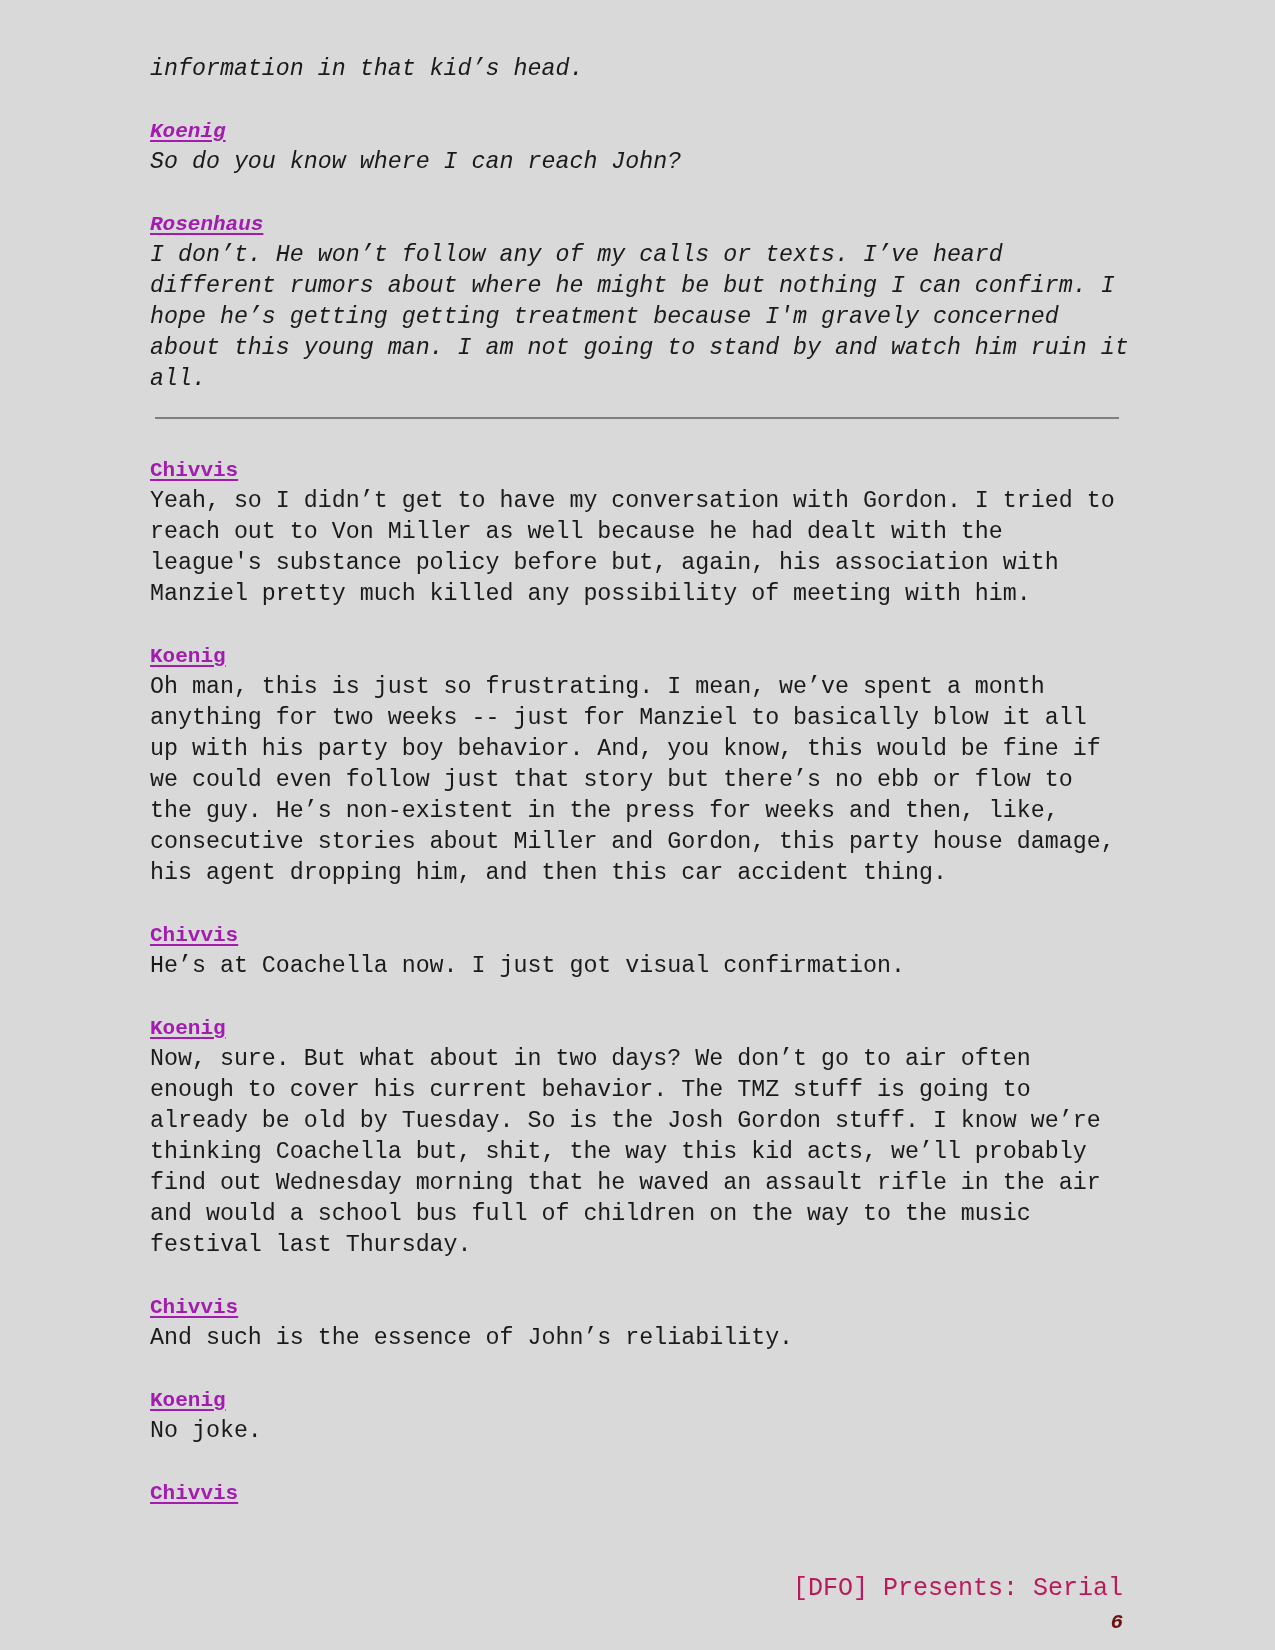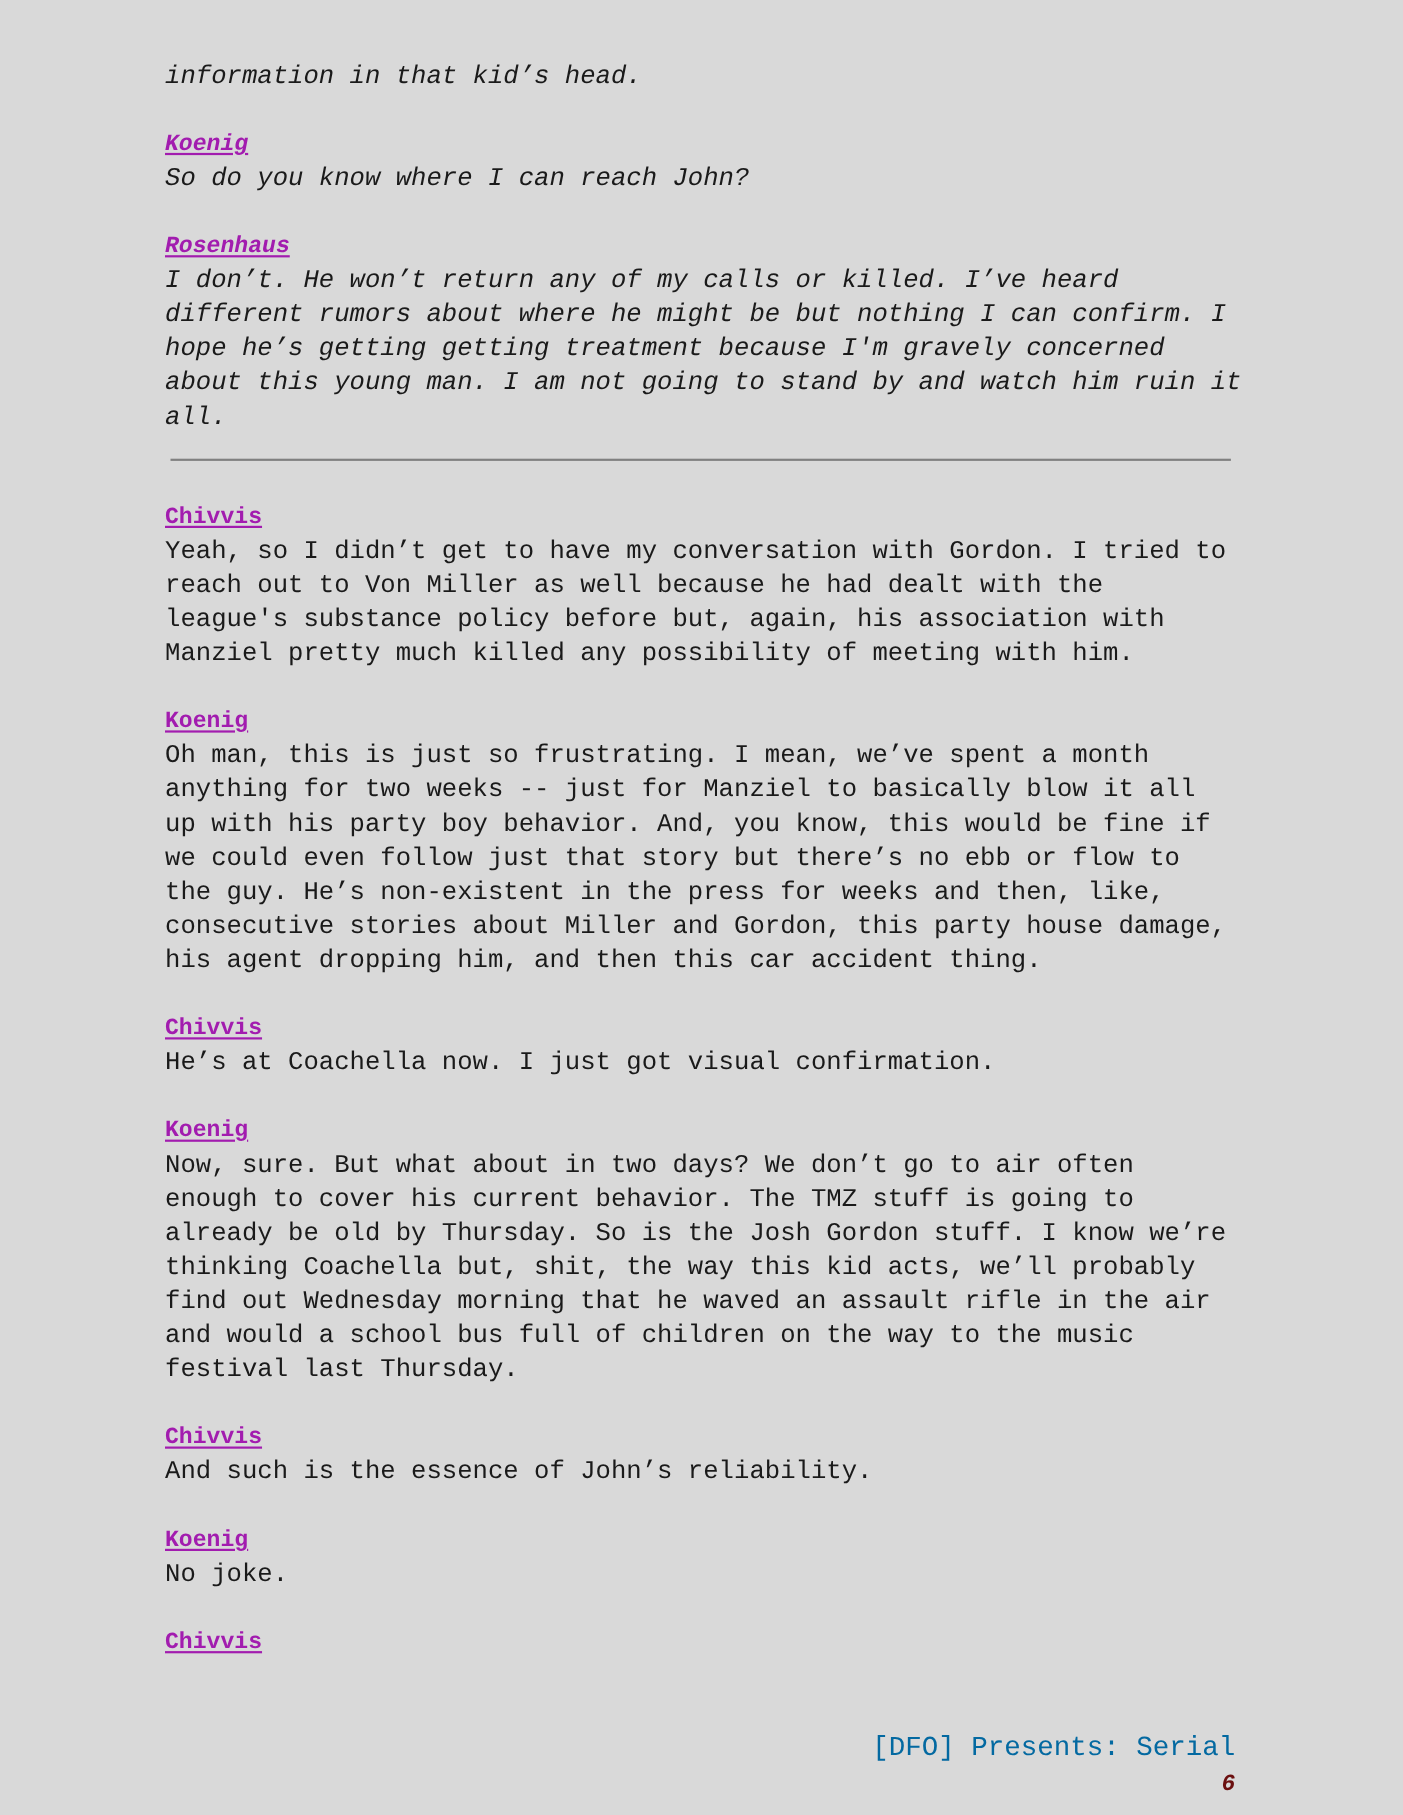--- a/index.html
+++ b/index.html
@@ -42,21 +42,21 @@
     top: 417px;
     width: 964px;
     height: 0;
     border-top: 2px solid #808080;
   }
   .footer-title {
     position: absolute;
     right: 152px;
     top: 1574px;
     font-size: 25px;
-    color: #0369a1;
+    color: #be185d;
     font-family: "Liberation Mono", monospace;
     white-space: pre;
   }
   .footer-page {
     position: absolute;
     right: 152px;
     top: 1611px;
     font-size: 21px;
     font-weight: bold;
     font-style: italic;
@@ -75,21 +75,21 @@
   <div class="gap"></div>
 
   <div class="block">
     <p class="speaker italic">Koenig</p>
     <p class="line italic">So do you know where I can reach John?</p>
   </div>
   <div class="gap"></div>
 
   <div class="block">
     <p class="speaker italic">Rosenhaus</p>
-    <p class="line italic">I don’t. He won’t return any of my calls or killed. I’ve heard</p>
+    <p class="line italic">I don’t. He won’t follow any of my calls or texts. I’ve heard</p>
     <p class="line italic">different rumors about where he might be but nothing I can confirm. I</p>
     <p class="line italic">hope he’s getting getting treatment because I'm gravely concerned</p>
     <p class="line italic">about this young man. I am not going to stand by and watch him ruin it</p>
     <p class="line italic">all.</p>
   </div>
 
   <div style="height: 60px;"></div>
 
   <div class="block">
     <p class="speaker">Chivvis</p>
@@ -115,21 +115,21 @@
   <div class="block">
     <p class="speaker">Chivvis</p>
     <p class="line">He’s at Coachella now. I just got visual confirmation.</p>
   </div>
   <div class="gap"></div>
 
   <div class="block">
     <p class="speaker">Koenig</p>
     <p class="line">Now, sure. But what about in two days? We don’t go to air often</p>
     <p class="line">enough to cover his current behavior. The TMZ stuff is going to</p>
-    <p class="line">already be old by Thursday. So is the Josh Gordon stuff. I know we’re</p>
+    <p class="line">already be old by Tuesday. So is the Josh Gordon stuff. I know we’re</p>
     <p class="line">thinking Coachella but, shit, the way this kid acts, we’ll probably</p>
     <p class="line">find out Wednesday morning that he waved an assault rifle in the air</p>
     <p class="line">and would a school bus full of children on the way to the music</p>
     <p class="line">festival last Thursday.</p>
   </div>
   <div class="gap"></div>
 
   <div class="block">
     <p class="speaker">Chivvis</p>
     <p class="line">And such is the essence of John’s reliability.</p>

